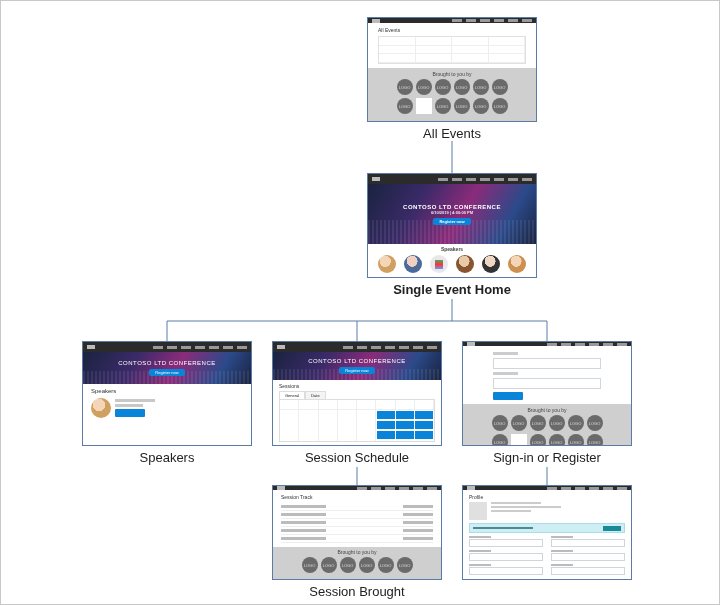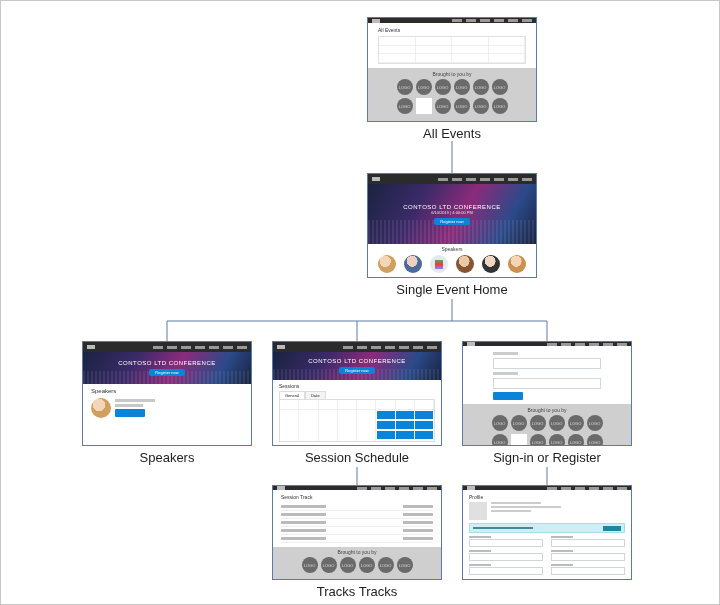--- a/index.html
+++ b/index.html
@@ -347,21 +347,21 @@
             </div>
             <div class="logo">
               <span>LOGO</span>
             </div>
         </div>
       </div>
     </div>
     <div class="caption">All Events</div>
   </div>
 
-  <div class="node" style="left:366px; top:172px;">
+  <div class="node" style="left:366px; top:172px;font-weight:bold;">
     <div class="thumb">
       <div class="navbar">
         <div class="brand"></div>
           <div class="spacer"></div>
         <div class="link"></div>
           <div class="link"></div>
           <div class="link"></div>
         <div class="link"></div>
           <div class="link"></div>
           <div class="link"></div>
@@ -594,21 +594,21 @@
             </div>
           <div class="logo">
               <span>LOGO</span>
             </div>
             <div class="logo">
               <span>LOGO</span>
             </div>
         </div>
       </div>
     </div>
-    <div class="caption">Tracks Tracks</div>
+    <div class="caption">Session Brought</div>
   </div>
 
   <div class="node" style="left:461px; top:484px;">
     <div class="thumb" style="height:95px;">
       <div class="navbar">
         <div class="brand"></div>
           <div class="spacer"></div>
         <div class="link"></div>
           <div class="link"></div>
           <div class="link"></div>

